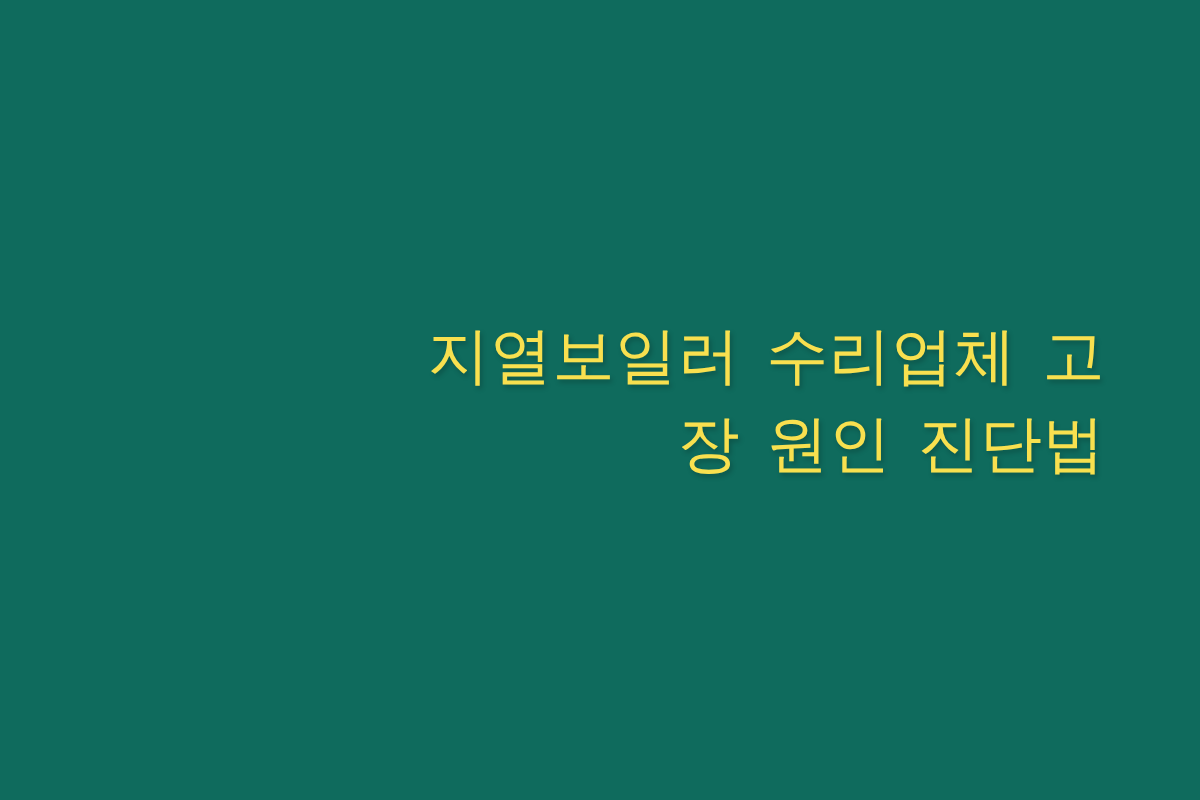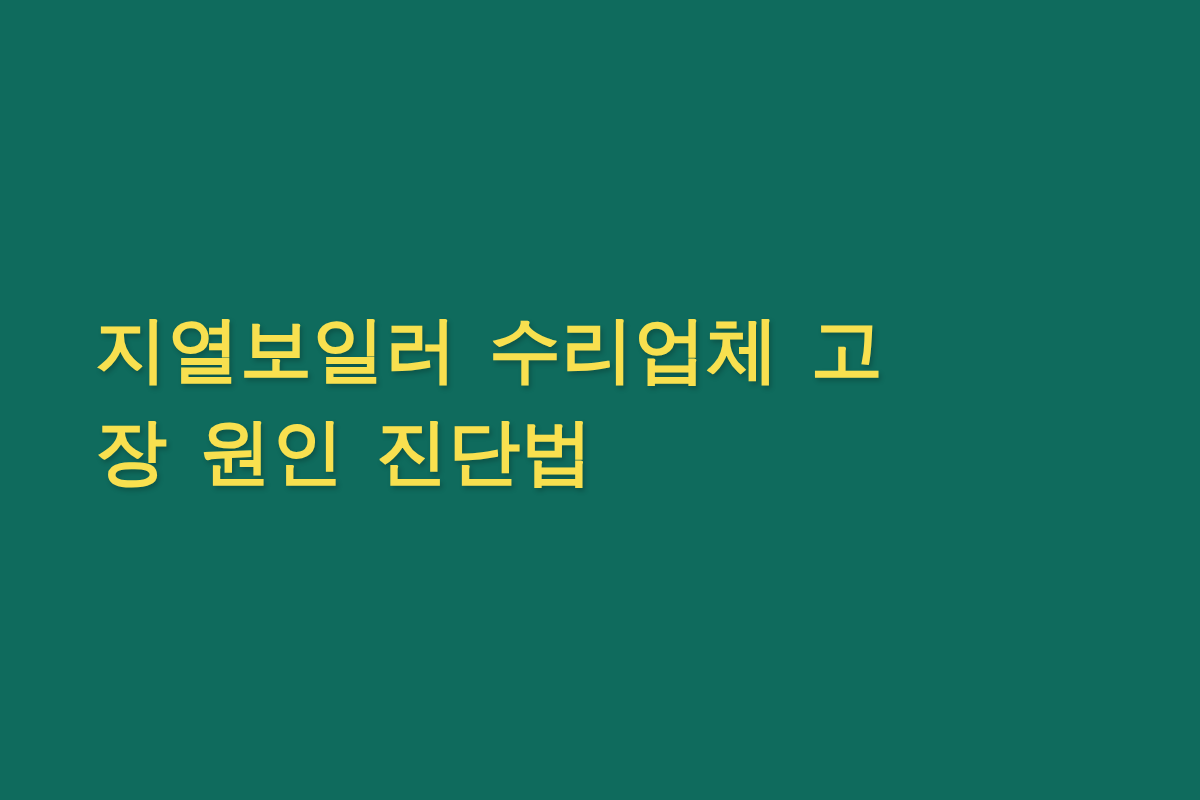--- a/index.html
+++ b/index.html
@@ -22,25 +22,25 @@
     display: flex;
     align-items: center;
     justify-content: center;
     background: #0F6B5D;
   }
 
   #headline {
     width: 1010px;
     margin: 0;
     padding: 0;
-    text-align: left;
+    text-align: right;
     color: #F8E04F;
     font-family: "DejaVu Sans", "Liberation Sans", sans-serif;
-    font-weight: 700;
-    font-size: 72px;
+    font-weight: 400;
+    font-size: 62px;
     line-height: 1.42;
     letter-spacing: 0.5px;
     word-spacing: 6px;
     text-shadow: 2px 3px 5px rgba(0, 0, 0, 0.22);
     white-space: pre-line;
     -webkit-font-smoothing: antialiased;
   }
 </style>
 </head>
 <body>

